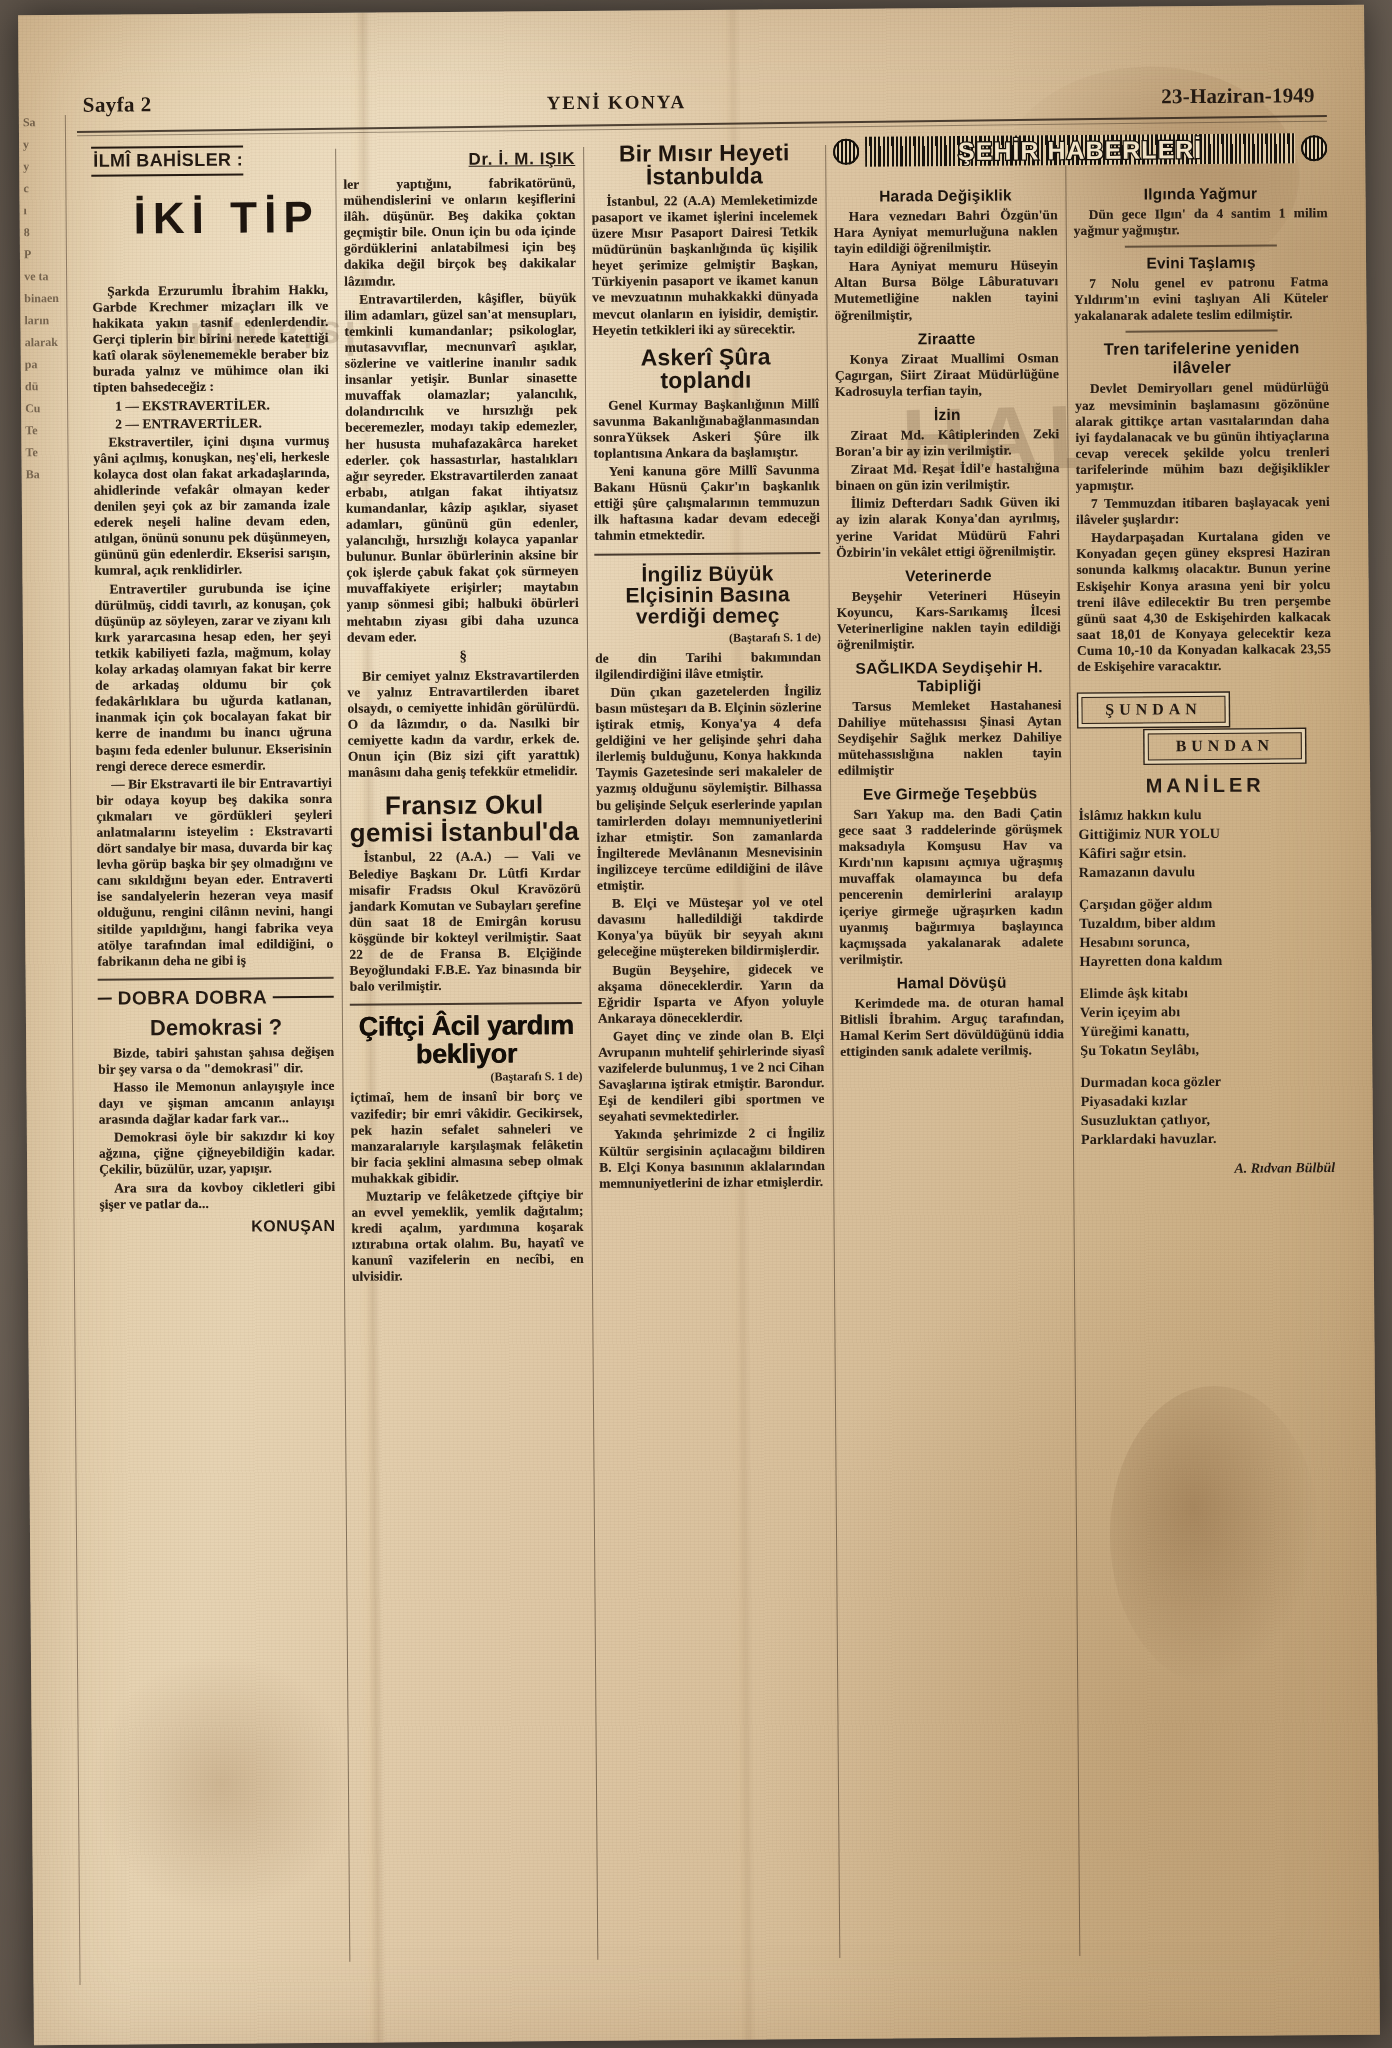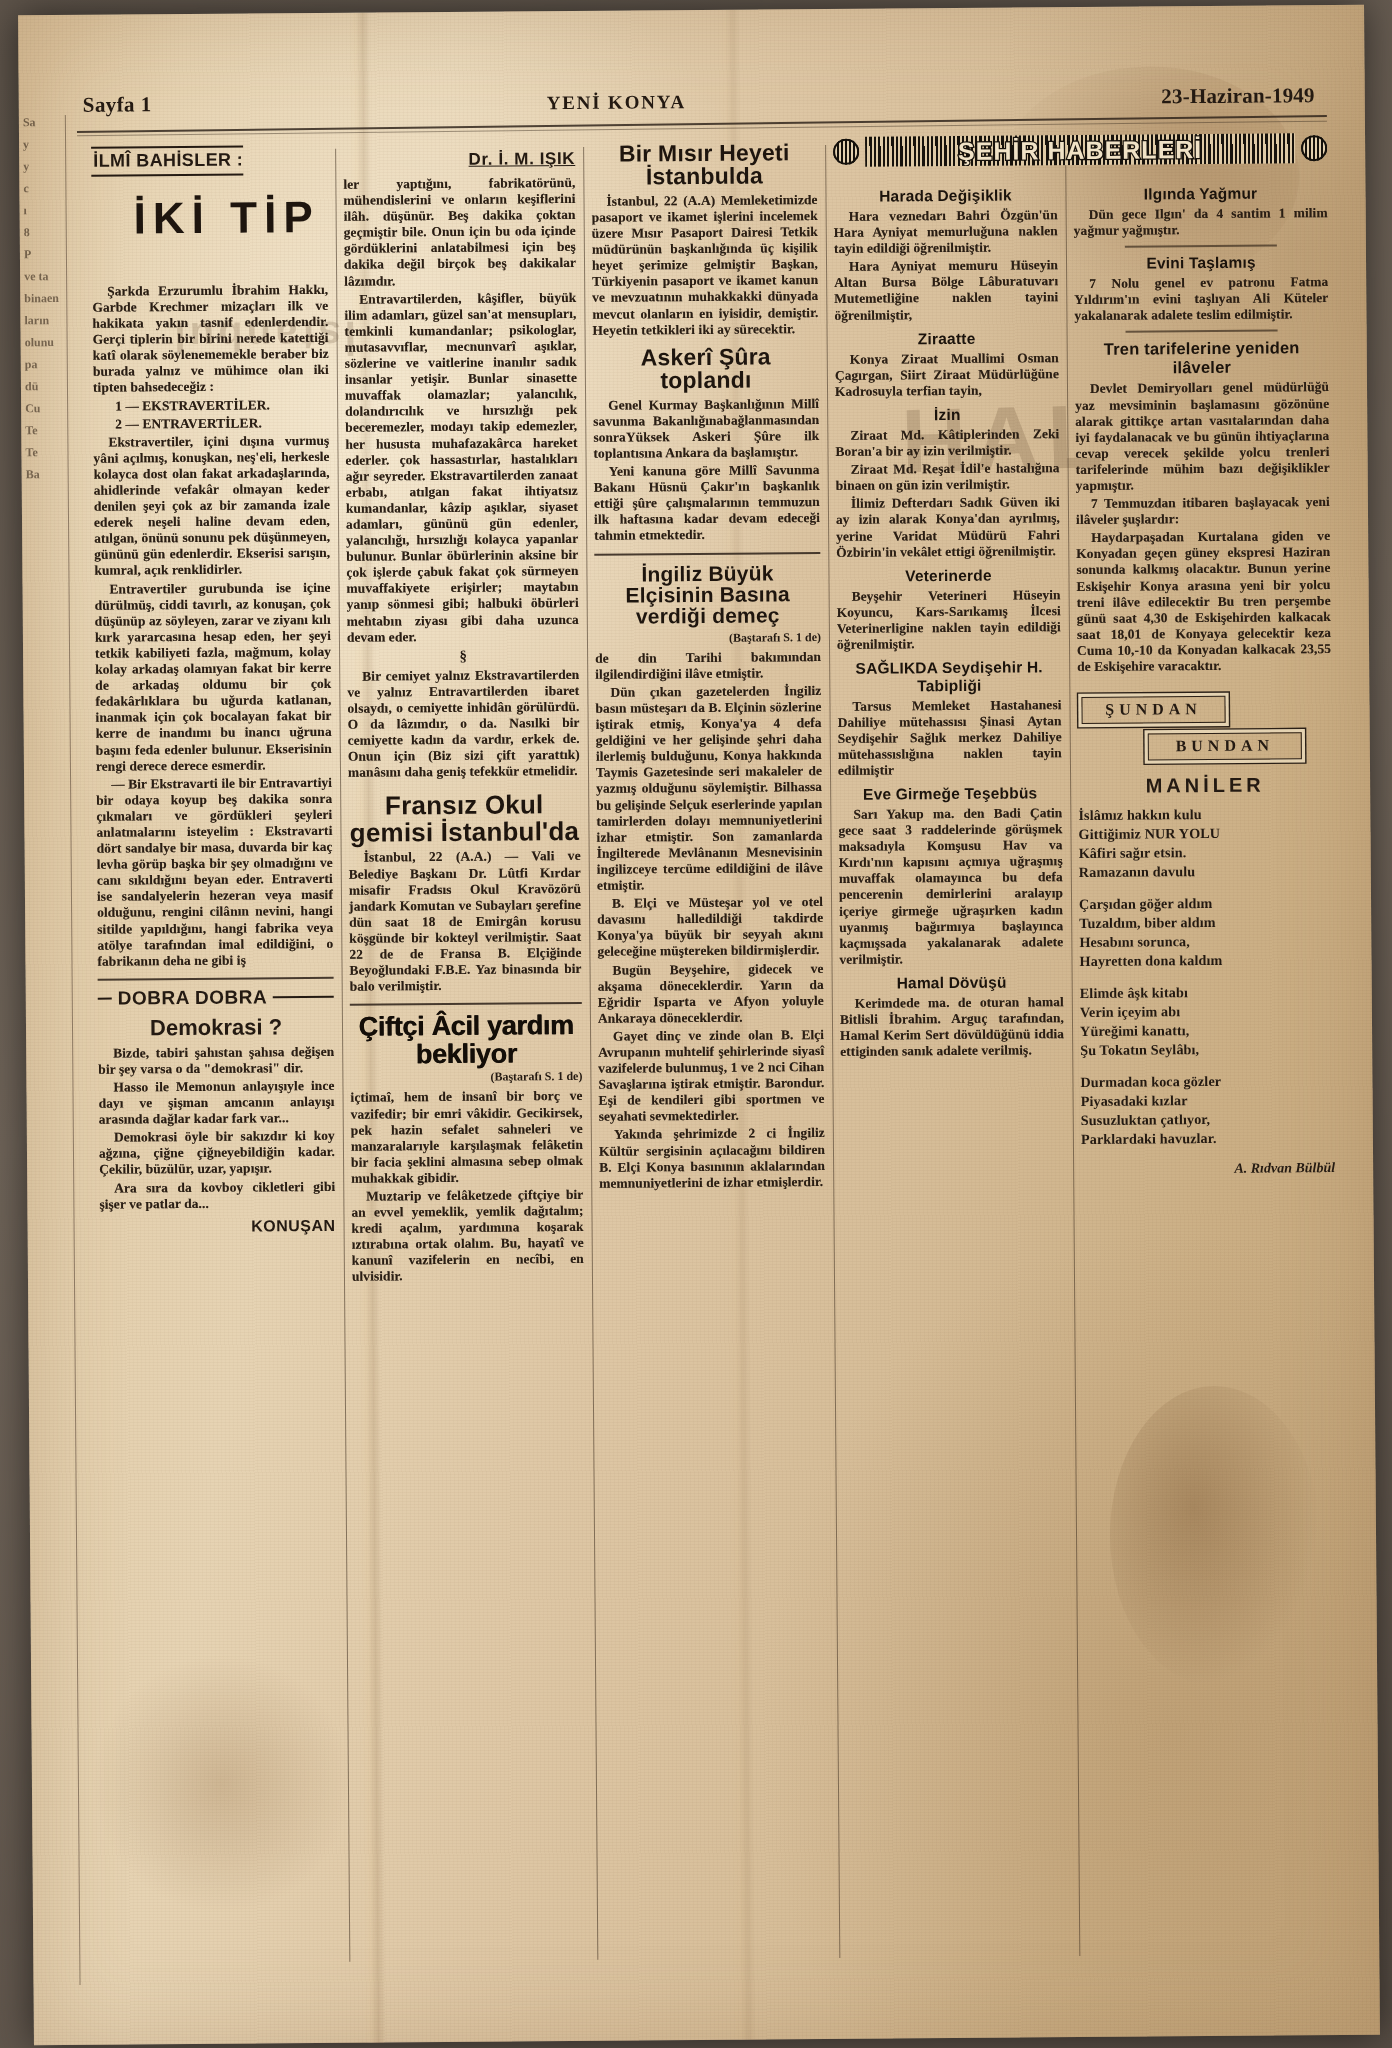--- a/index.html
+++ b/index.html
@@ -225,33 +225,33 @@
           <div>Sa</div>
           <div>y</div>
           <div>y</div>
           <div>c</div>
           <div>ı</div>
           <div>8</div>
           <div>P</div>
           <div>ve ta</div>
           <div>binaen</div>
           <div>ların</div>
-          <div>olunu</div>
+          <div>alarak</div>
           <div>pa</div>
           <div>dü</div>
           <div>Cu</div>
           <div>Te</div>
           <div>Te</div>
           <div>Ba</div>
         </div>
       </div>
       <div class="edge-rule"></div>
 
       <div class="masthead">
-        <div class="mh-left">Sayfa 1</div>
+        <div class="mh-left">Sayfa 2</div>
         <div class="mh-center">YENİ KONYA</div>
         <div class="mh-right">23-Haziran-1949</div>
       </div>
       <div class="mh-rule"></div>
       <div class="mh-rule2"></div>
 
       <div id="cols">
         <div class="vrule vr1"></div>
         <div class="vrule vr2"></div>
         <div class="vrule vr3"></div>

